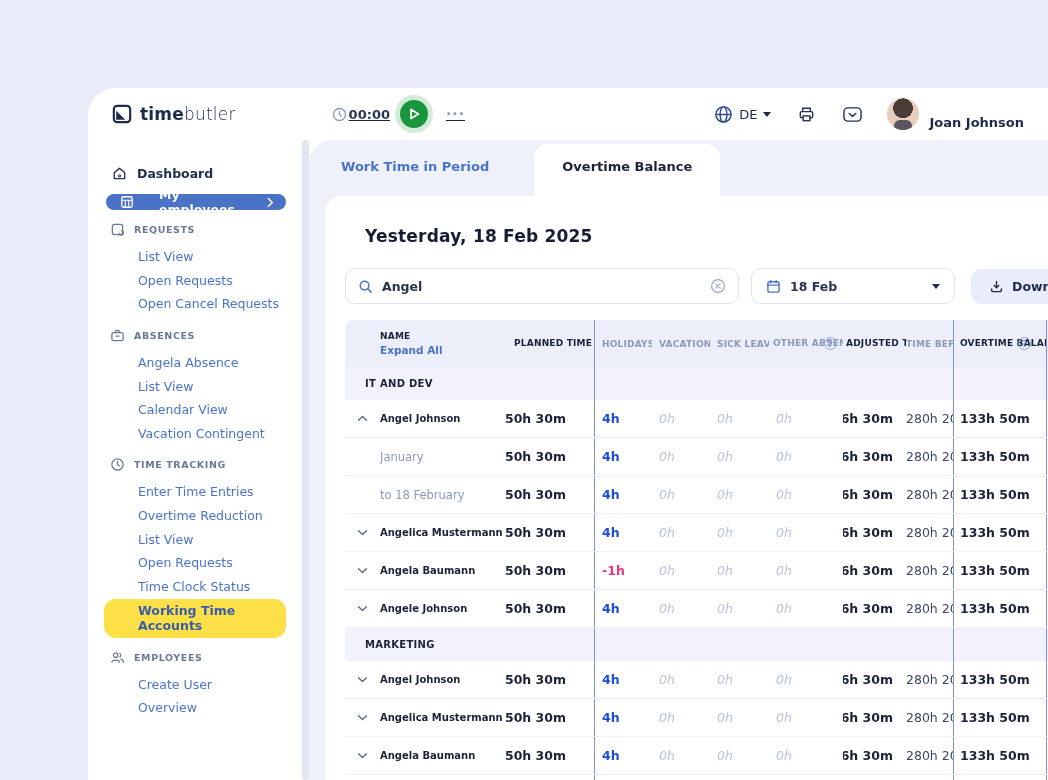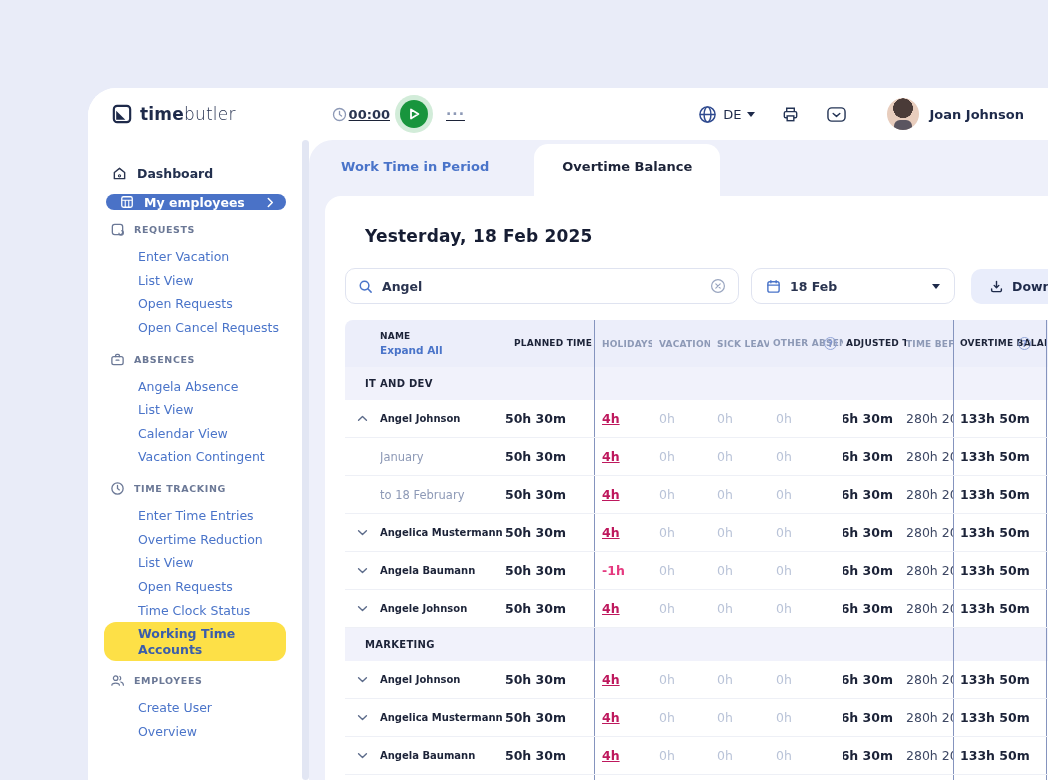--- a/index.html
+++ b/index.html
@@ -16,34 +16,34 @@
   .logo-text span { font-weight:300; }
   .timer-cluster { display:flex; align-items:center; margin-left:96px; gap:2px;text-decoration:underline; }
   .timer-time { font-size:13px; font-weight:700; color:#2a3550; }
   .play-btn { width:28px; height:28px; border-radius:50%; background:#18953d; box-shadow:0 0 0 5px #d2ecd9; display:flex; align-items:center; justify-content:center; margin-left:8px; cursor:pointer; }
   .more-dots { margin-left:16px; color:#8d99b6; font-size:14px; font-weight:700; letter-spacing:1px; cursor:pointer; }
   .topbar-right { margin-left:auto; display:flex; align-items:center; }
   .lang { display:flex; align-items:center; gap:6px; cursor:pointer; }
   .lang-label { font-size:13px; font-weight:400; color:#1e2a4a; }
   .caret-down { width:0; height:0; border-left:4px solid transparent; border-right:4px solid transparent; border-top:5px solid #1e2a4a; }
   .icon-btn { margin-left:26px; cursor:pointer; display:flex; align-items:center; }
-  .user { display:flex; align-items:center; gap:10px; margin-left:40px; }
+  .user { display:flex; align-items:flex-end; gap:10px; margin-left:24px; }
   .avatar { width:32px; height:32px; border-radius:50%; background:radial-gradient(circle at 50% 32%, #4a3b38 0 36%, #e8cdbd 37% 100%); background-color:#e8cdbd; overflow:hidden; position:relative; }
   .avatar::after { content:""; position:absolute; left:7px; bottom:-2px; width:18px; height:12px; border-radius:6px 6px 0 0; background:#5a5560; }
   .user-name { font-size:13px; font-weight:700; color:#1e2a4a; white-space:nowrap; }
 
   
   .body-wrap { position:absolute; top:52px; left:0; right:0; bottom:0; display:flex; }
   .sidebar { width:214px; background:#fff; padding:20px 0 0 24px; font-size:12.5px; flex:none; }
   .scroll-track { width:7px; flex:none; background:#e2e6f3; border-radius:4px; }
   .main { flex:1; background:#eef0fa; border-radius:24px 0 0 0; position:relative; overflow:hidden; }
 
   
   .nav-item { display:flex; align-items:center; gap:10px; color:#23304e; font-weight:700; font-size:12.5px; cursor:pointer; margin-bottom:4px; height:26px; }
-  .pill { margin:8px 16px 10px -6px; background:#4a72c7; border-radius:15px; color:#fff; height:16px; display:flex; align-items:center; gap:10px; padding:0 12px 0 14px; font-weight:700; font-size:12.5px; cursor:pointer; }
+  .pill { margin:8px 16px 10px -6px; background:#4a72c7; border-radius:15px; color:#fff; height:16px; display:flex; align-items:center; gap:25px; padding:0 12px 0 14px; font-weight:700; font-size:12.5px; cursor:pointer; }
   .pill .chev-r { margin-left:auto; }
   .section-title { display:flex; align-items:center; gap:9px; color:#6b7896; font-size:9.5px; font-weight:700; letter-spacing:.6px; text-transform:uppercase; margin:12px 0 8px -2px; }
   .section-items { list-style:none; margin:0 0 4px 0; }
   .section-items li { color:#4a74c9; font-weight:500; padding:4px 0 4px 26px; cursor:pointer; line-height:1.25; }
   .section-items li.active { background:#fde047; border-radius:12px; color:#3a5dab; font-weight:800; margin-right:16px; margin-left:-8px; padding-left:34px; }
 
   
   .tabs { display:flex; align-items:flex-end; height:56px; padding-left:32px;gap:13px; }
   .tab { font-size:13px; font-weight:700; cursor:pointer; }
   .tab.inactive { color:#4a74c9; padding:0 16px 22px 0; }
@@ -83,22 +83,22 @@
   .q-icon { width:13px; height:13px; border:1px solid #92a5d8; border-radius:50%; color:#7e93cf; font-size:8.5px; font-weight:700; display:flex; align-items:center; justify-content:center; flex:none; cursor:pointer; }
 
   .tgroup { height:33px; background:#f1f2fb; }
   .tgroup .glabel { grid-column:1/3; padding-left:20px; font-size:10px; font-weight:800; letter-spacing:.3px; color:#1c2338; text-transform:uppercase; }
 
   .tdata { height:38px; background:#fff; border-bottom:1px solid #eef0f6; font-size:12.5px; }
   .c-chev { justify-content:center; cursor:pointer; }
   .c-name { font-weight:700; color:#1c2338; font-size:10px; }
   .c-name.sub { font-weight:400; color:#8d99b6; font-size:11.5px; }
   .val-b { font-weight:700; color:#1c2338; }
-  .val { color:#be185d; font-weight:600;text-decoration:underline; }
-  .val-dim { color:#b9c3d8; font-weight:500; }
+  .val { color:#1d4ed8; font-weight:600; }
+  .val-dim { color:#b9c3d8; font-weight:500;font-style:italic; }
   .val-mid { color:#3d4763; font-weight:500; }
   .val-neg { color:#e5397f; font-weight:600; }
 
   svg { flex:none; display:block; }
 </style>
 </head>
 <body>
 
 <div class="app-card">
 
@@ -193,21 +193,20 @@
           <div class="section-title">
             <span>
               <svg width="15" height="15" viewBox="0 0 16 16">
                 <rect x="2.5" y="2.5" width="11" height="11" rx="2.5" fill="none" stroke="#6b7896" stroke-width="1.4"></rect>
                 <path d="M9.5 11.5 A2.4 2.4 0 1 0 12 9.2" fill="none" stroke="#6b7896" stroke-width="1.2"></path>
               </svg>
             </span>
             <span>REQUESTS</span>
           </div>
           <ul class="section-items">
-            <li>Enter Vacation</li>
             <li>List View</li>
             <li>Open Requests</li>
             <li>Open Cancel Requests</li>
           </ul>
           <div class="section-title">
             <span>
               <svg width="15" height="15" viewBox="0 0 16 16">
                 <rect x="2" y="5" width="12" height="8.5" rx="2" fill="none" stroke="#6b7896" stroke-width="1.4"></rect>
                 <path d="M6 5 V3.8 A1.3 1.3 0 0 1 7.3 2.5 H8.7 A1.3 1.3 0 0 1 10 3.8 V5 M6.5 8.7 H9.5" stroke="#6b7896" stroke-width="1.4" fill="none" stroke-linecap="round"></path>
               </svg>

